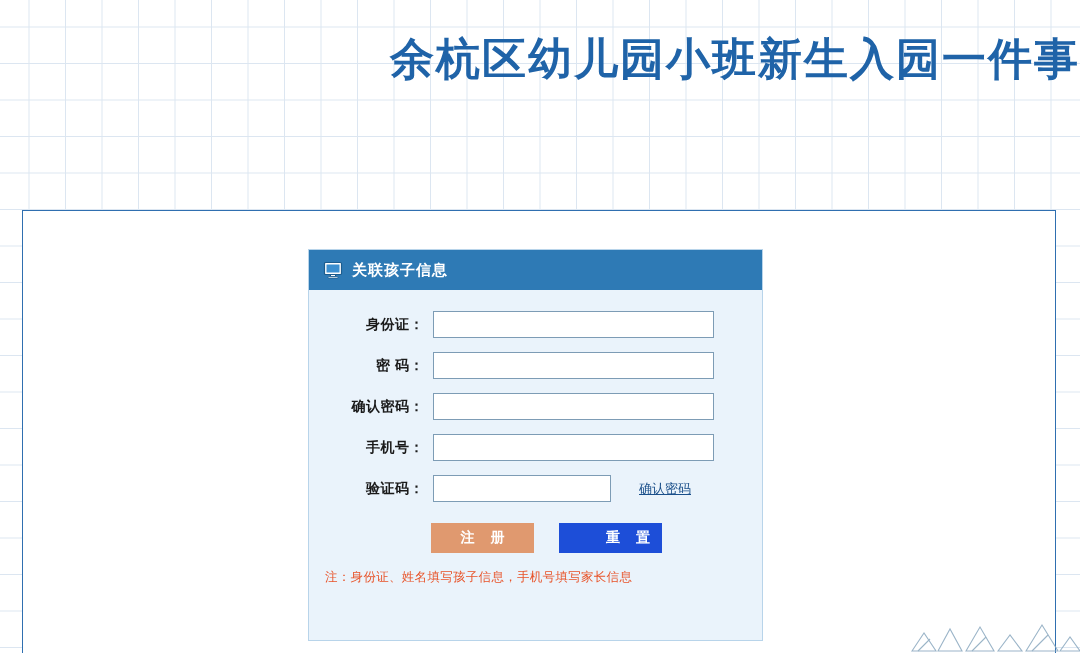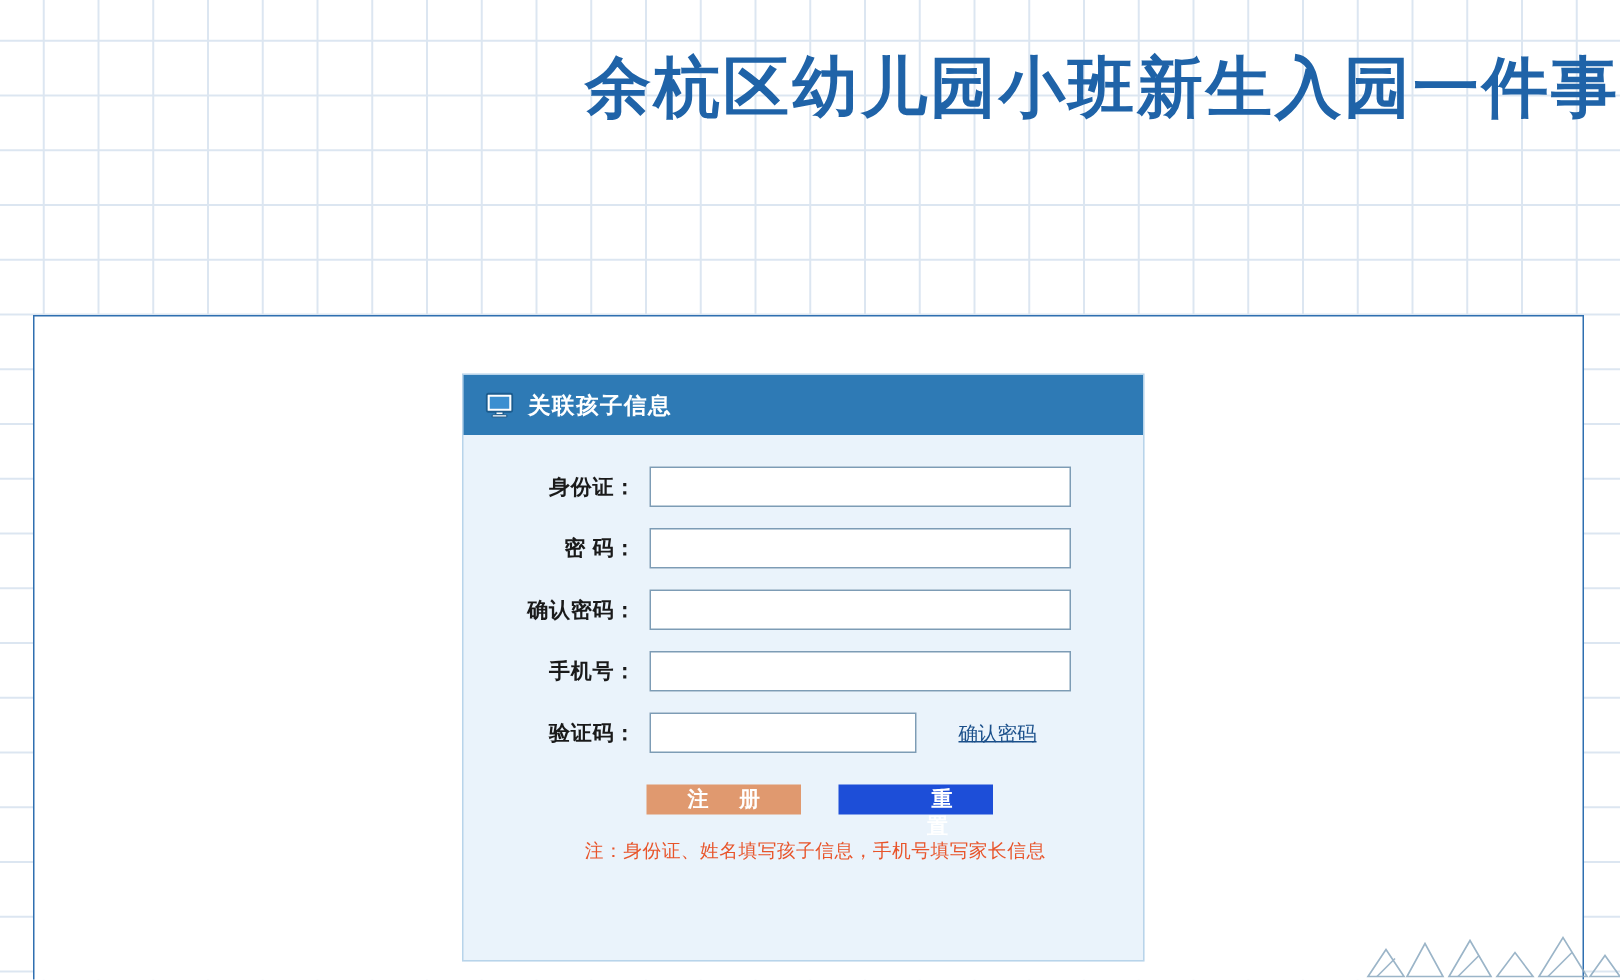--- a/index.html
+++ b/index.html
@@ -122,41 +122,41 @@
   }
   .buttons-row {
     display: flex;
     justify-content: center;
     align-items: center;
     margin-top: 14px;
     padding-left: 22px;
   }
   .btn {
     width: 103px;
-    height: 20px;
+    height: 30px;
     border: none;
     color: #ffffff;
     font-size: 14px;
     font-weight: bold;
     letter-spacing: 6px;
     text-indent: 6px;
     cursor: pointer;
-    font-family: Liberation Mono, monospace;
+    font-family: Liberation Sans, sans-serif;
   }
   .btn.register {
     background: #e0996f;
     margin-right: 25px;
   }
   .btn.reset {
     background: #1d4ed8;
     padding-left: 41px;
   }
   .note {
     margin-top: 16px;
-    text-align: center;
+    text-align: left;
     font-size: 12.5px;
     color: #e8542a;
     padding-left: 16px;
     letter-spacing: 0.3px;
   }
   .corner-deco {
     position: absolute;
     right: 0;
     bottom: 0;
     width: 170px;

